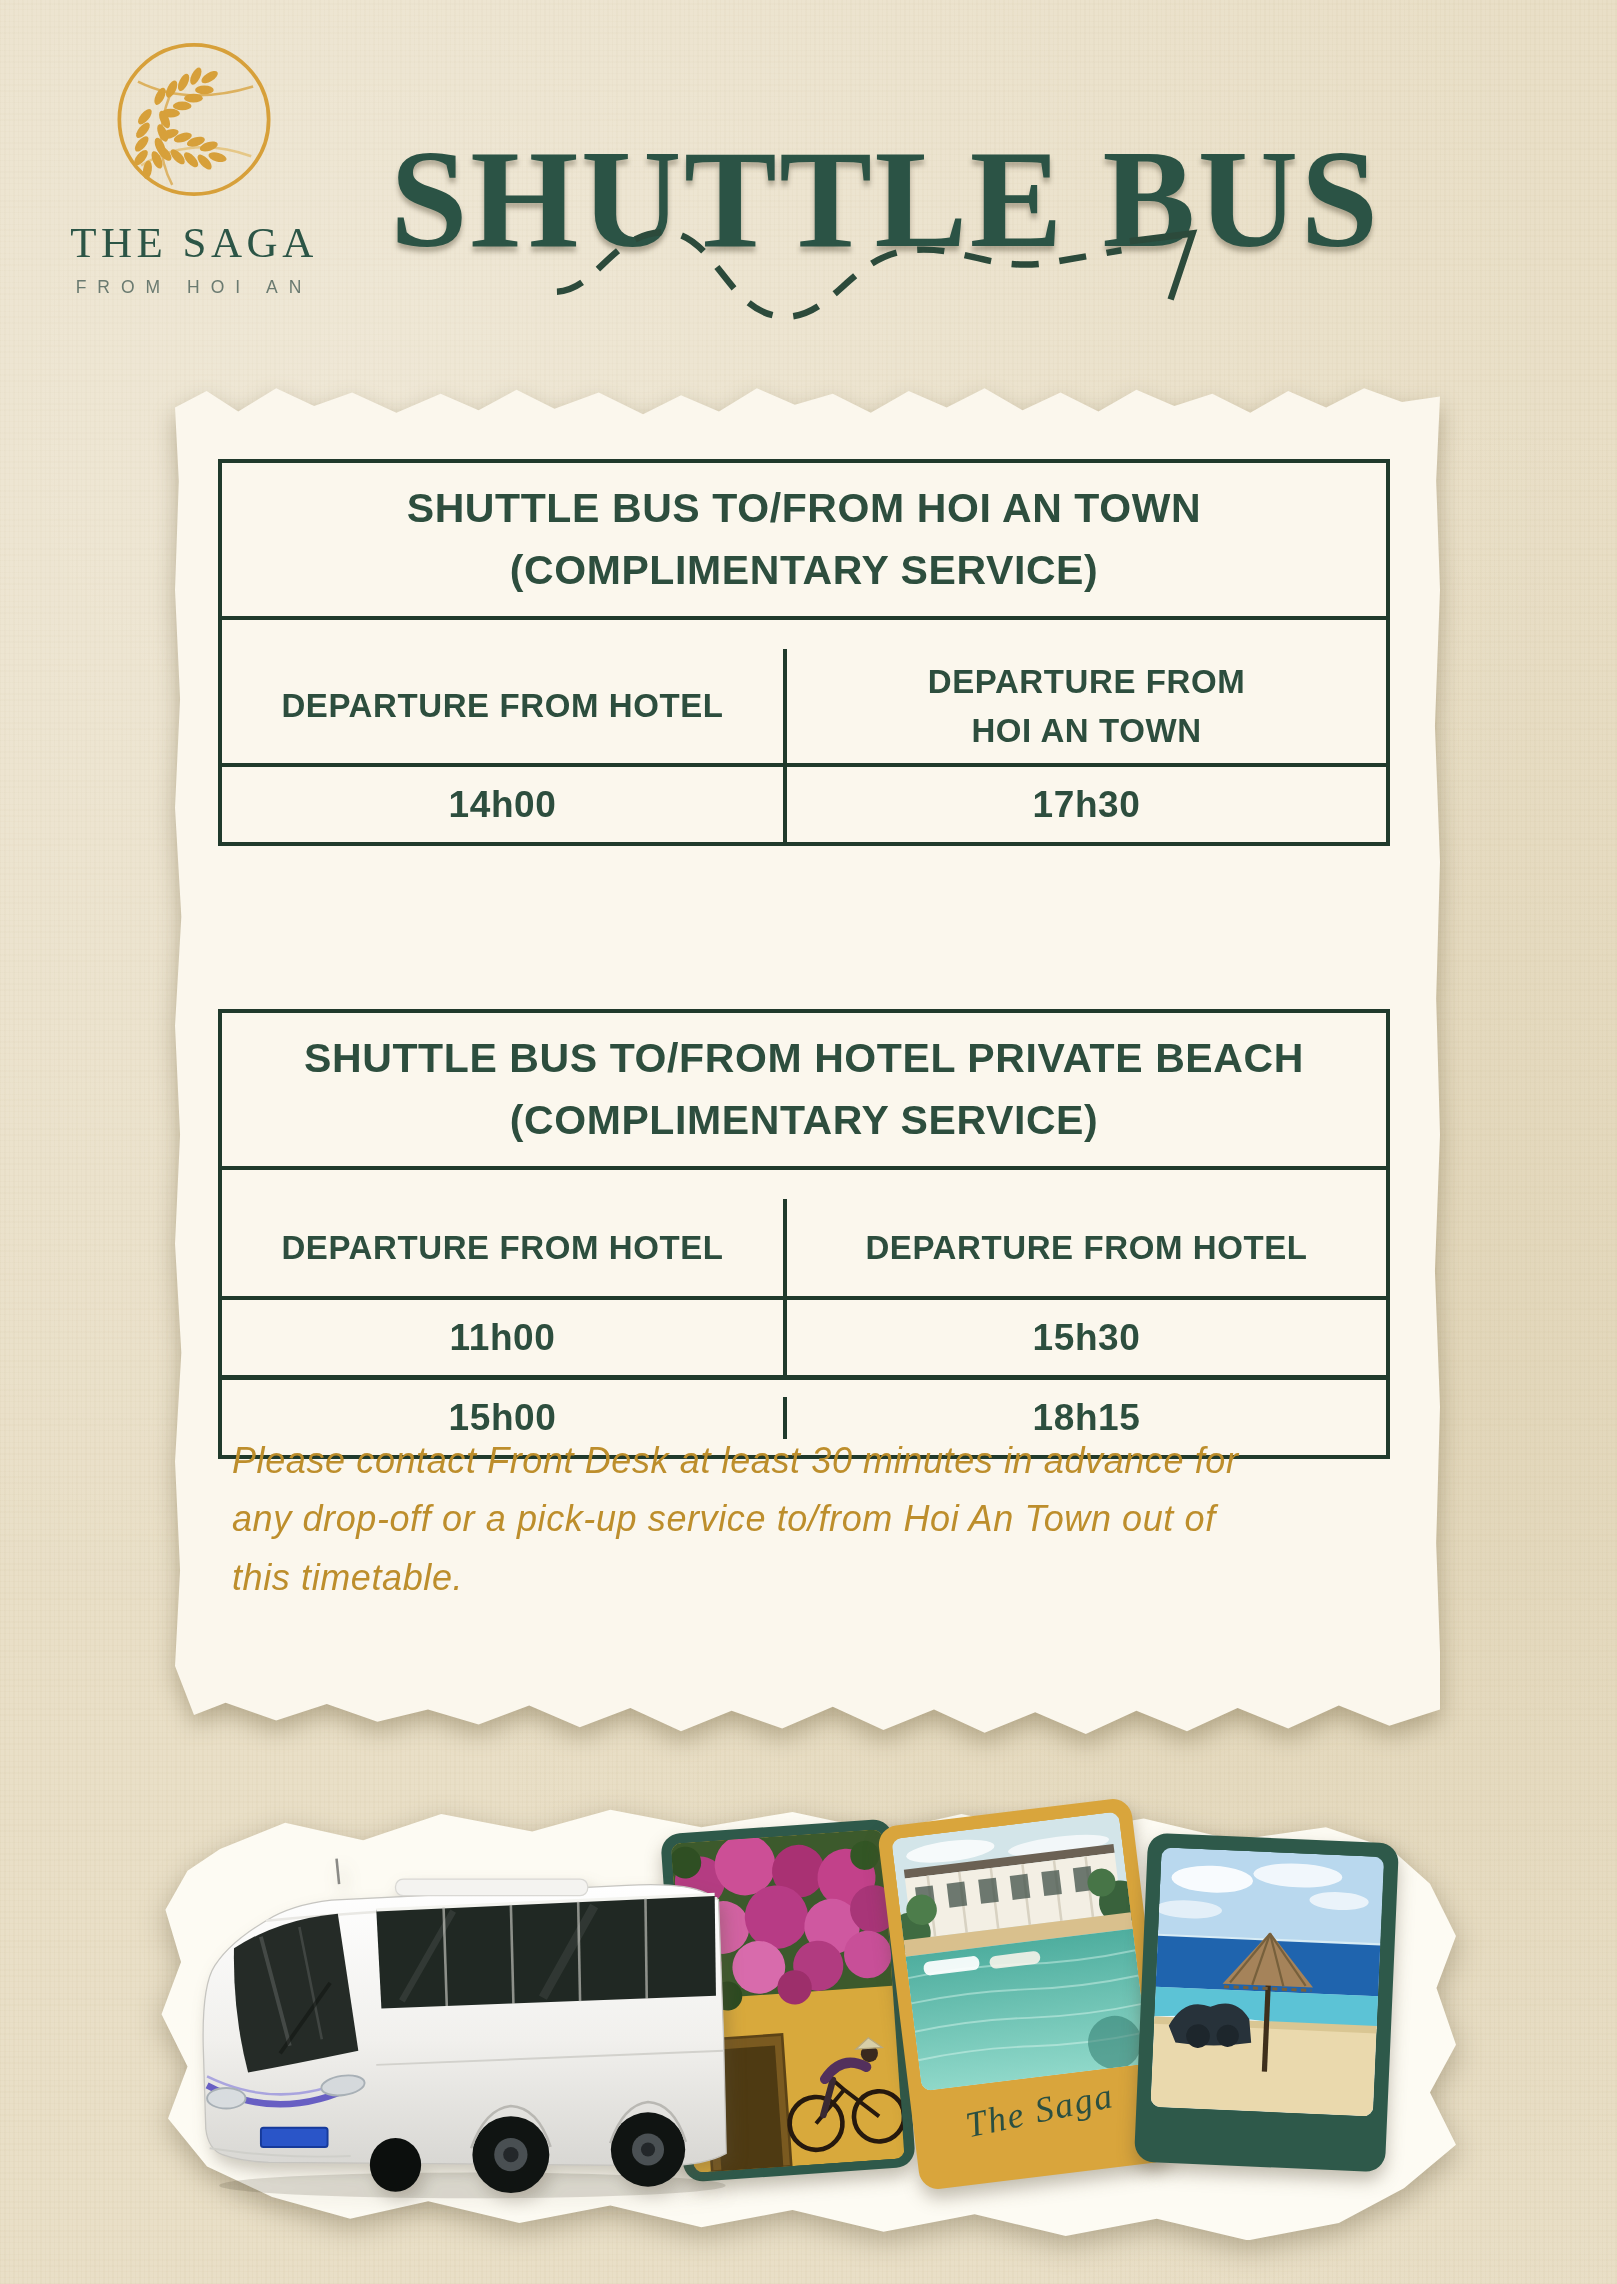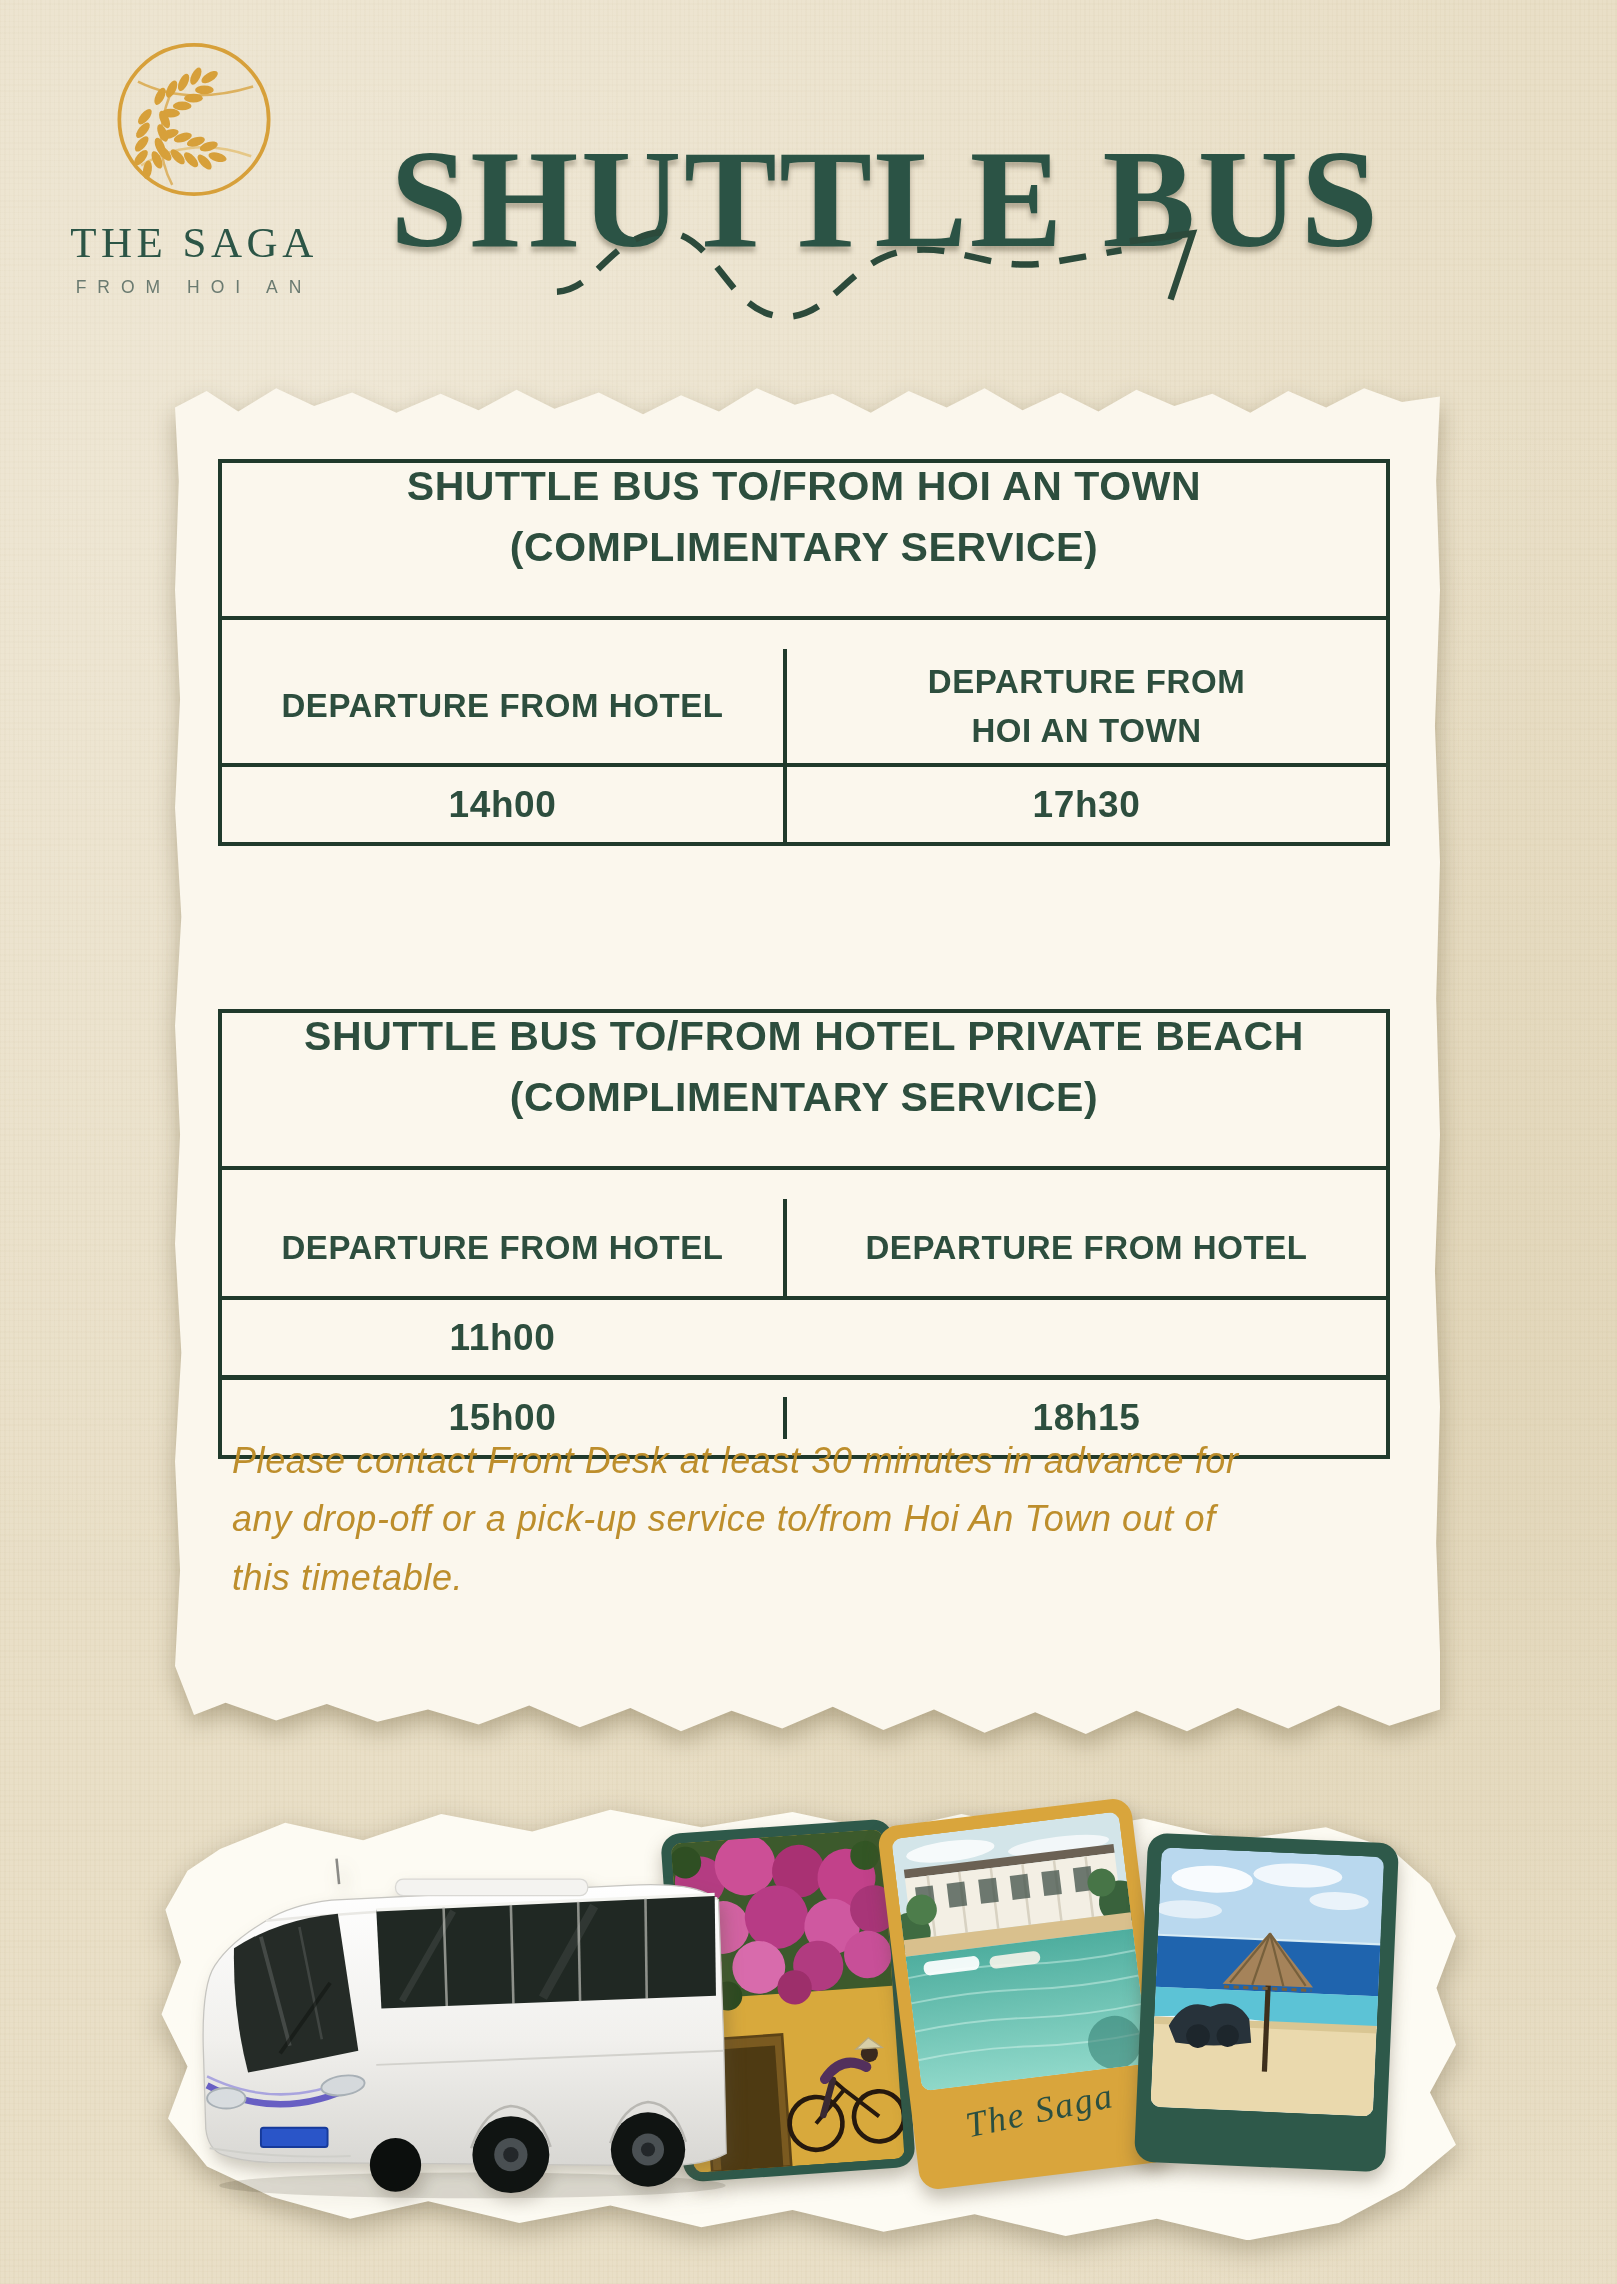--- a/index.html
+++ b/index.html
@@ -47,21 +47,21 @@
       76% 98.3%,72% 100%,68% 98.4%,64% 99.9%,60% 98.2%,56% 99.7%,52% 98%,48% 99.6%,
       44% 98.3%,40% 99.8%,36% 98.1%,32% 99.5%,28% 97.9%,24% 99.3%,20% 98.2%,16% 99.1%,
       12% 97.8%,8% 99%,4% 97.7%,1.5% 98.6%,0% 95%,0.4% 88%,0% 80%,0.5% 72%,0% 64%,
       0.4% 56%,0% 48%,0.5% 40%,0% 32%,0.4% 24%,0% 16%,0.3% 8%);
   }
   
   .tbl{position:absolute; left:43px; width:1172px; border:4.5px solid #203a2c; box-sizing:border-box;}
   .t1{top:87px;}
   .t2{top:637px;}
   .tbl-title{
-    display:flex; flex-direction:column; align-items:center;
+    display:flex; flex-direction:column; justify-content:center; align-items:center;
     gap:14.2px; border-bottom:4.5px solid #203a2c; height:153px;
   }
   .tbl-title div{font-size:41px; font-weight:700; color:#2d4e3e; letter-spacing:0.6px;}
   .thead{display:flex; border-bottom:4.5px solid #203a2c;margin-top:29px;}
   .t1 .thead{height:114px;}
   .t2 .thead{height:97px;}
   .cell{display:flex; align-items:center; justify-content:center; text-align:center; box-sizing:border-box;}
   .col1{width:48.2%;}
   .col2{width:51.8%; border-left:4.5px solid #203a2c;}
   .thead .cell{font-size:33px; font-weight:700; color:#2d4e3e; letter-spacing:0.6px;}
@@ -171,20 +171,21 @@
           <div>(COMPLIMENTARY SERVICE)</div>
         </div>
         <div class="thead">
           <div class="cell col1">DEPARTURE FROM HOTEL</div>
           <div class="cell col2">
             <span>DEPARTURE FROM HOTEL</span>
           </div>
         </div>
         <div class="trow">
           <div class="cell col1">11h00</div>
+          <div class="cell col2">15h30</div>
         </div>
         <div class="trow">
           <div class="cell col1">15h00</div>
           <div class="cell col2">18h15</div>
         </div>
       </section>
 
       <p class="note">Please contact Front Desk at least 30 minutes in advance for any drop-off or a pick-up service to/from Hoi An Town out of this timetable.</p>
     </div>
   </div>

